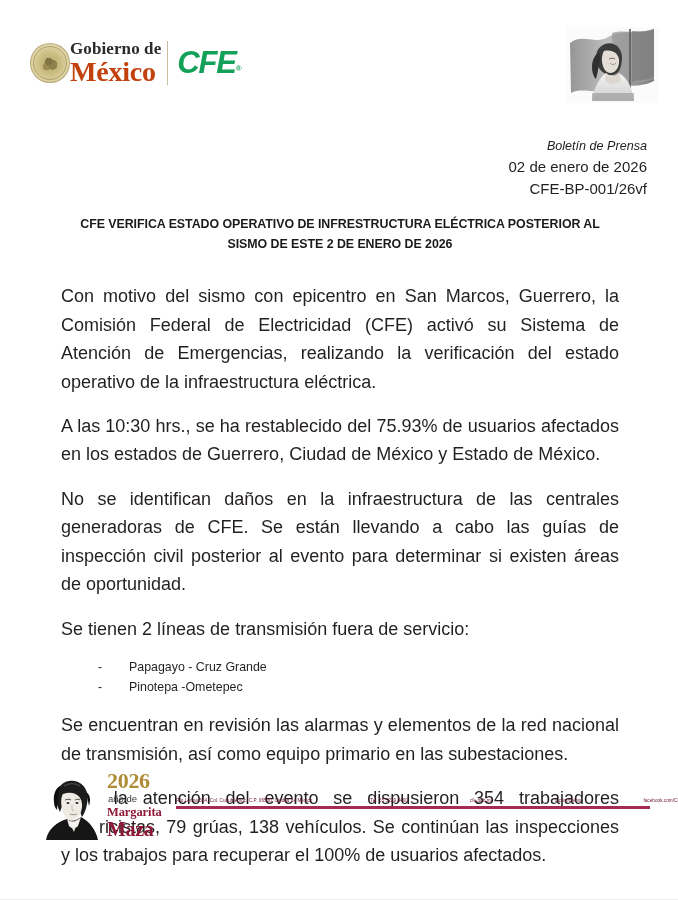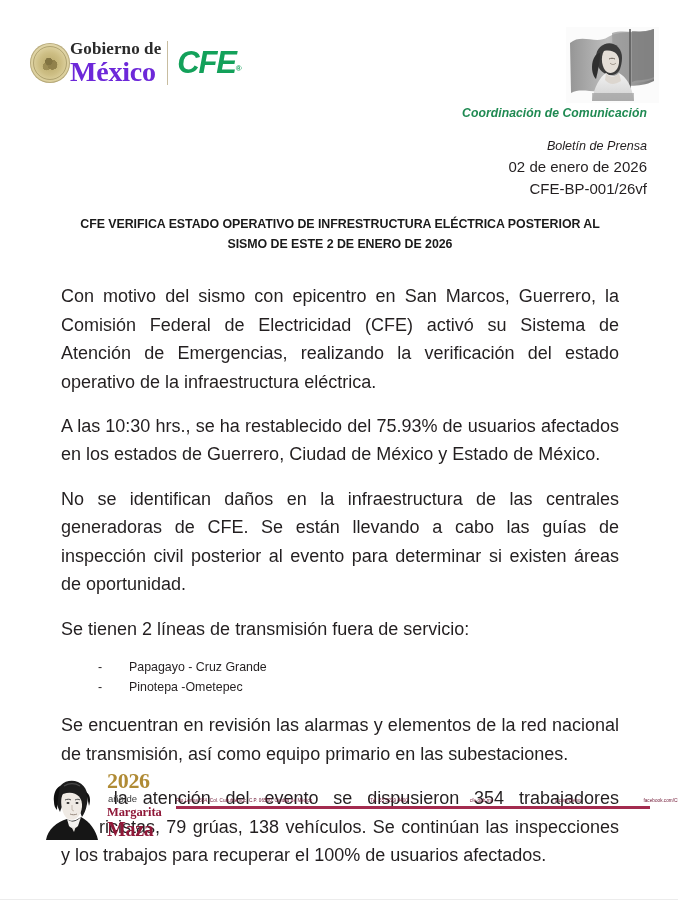--- a/index.html
+++ b/index.html
@@ -71,21 +71,21 @@
     font-size: 17px;
     font-weight: 700;
     color: #2b2b2b;
     letter-spacing: .1px;
   }
   .gob-text .g2 {
     display:block;
     font-family: "Liberation Serif", serif;
     font-size: 28px;
     font-weight: 700;
-    color: #6d28d9;
+    color: #c2410c;
     margin-top: 1px;
     letter-spacing: -.2px;
   }
   .brand-divider {
     width: 1px;
     height: 44px;
     background: #c8bda0;
     margin: 0 9px 0 6px;
   }
   .cfe-logo {
@@ -337,21 +337,20 @@
         <path d="M43 32 C45 31, 47 31, 49 32" stroke="#6c6258" stroke-width="1" fill="none"></path>
         <path d="M44 36 C46 38, 48 38, 50 36" stroke="#8a7f73" stroke-width=".8" fill="none"></path>
 
         <path d="M40 46 C44 50, 50 50, 53 46 C60 50, 66 58, 68 74 L26 74 C28 60, 34 50, 40 46 Z" fill="url(#clothg)"></path>
         <path d="M40 46 C44 51, 49 51, 53 46 L55 54 C48 58, 44 58, 39 53 Z" fill="#dcd6cf"></path>
 
         <rect x="26" y="66" width="42" height="8" fill="#8e8e8e" opacity=".55"></rect>
       </svg>
     </div>
 
-    <div class="coord-line">Coordinación de Comunicación</div>
 
     <div class="meta-block">
       <div class="m-bol">Boletín de Prensa</div>
       <div class="m-date">02 de enero de 2026</div>
       <div class="m-code">CFE-BP-001/26vf</div>
     </div>
   </div>
 
   <div class="content">
 

